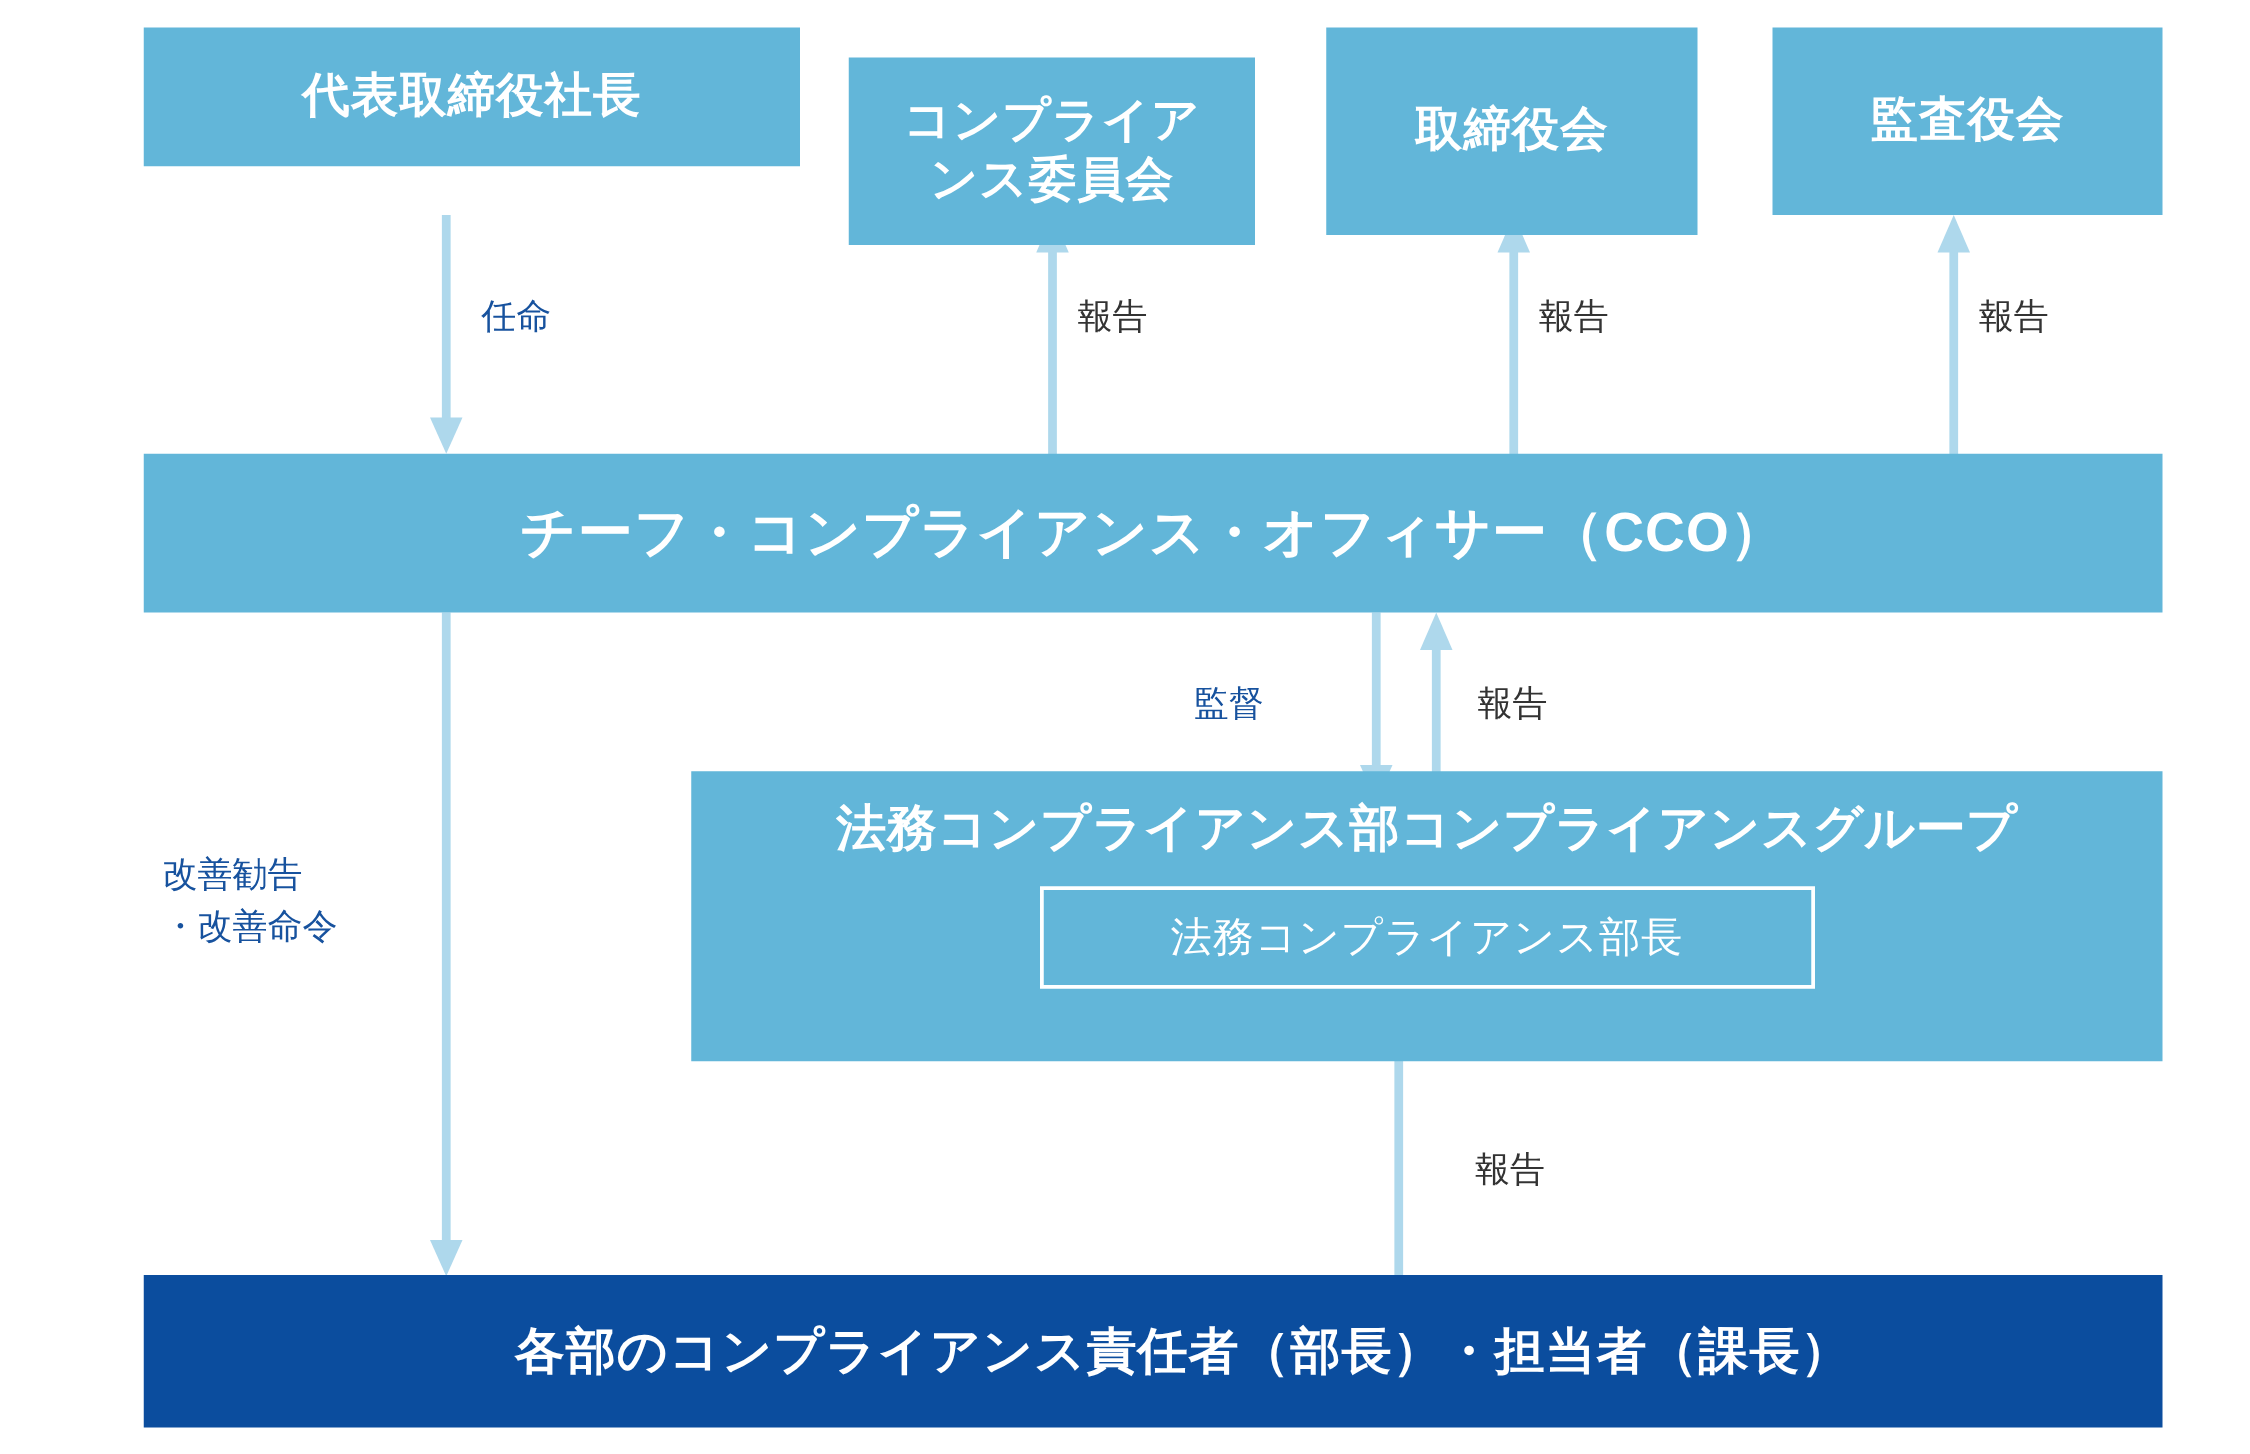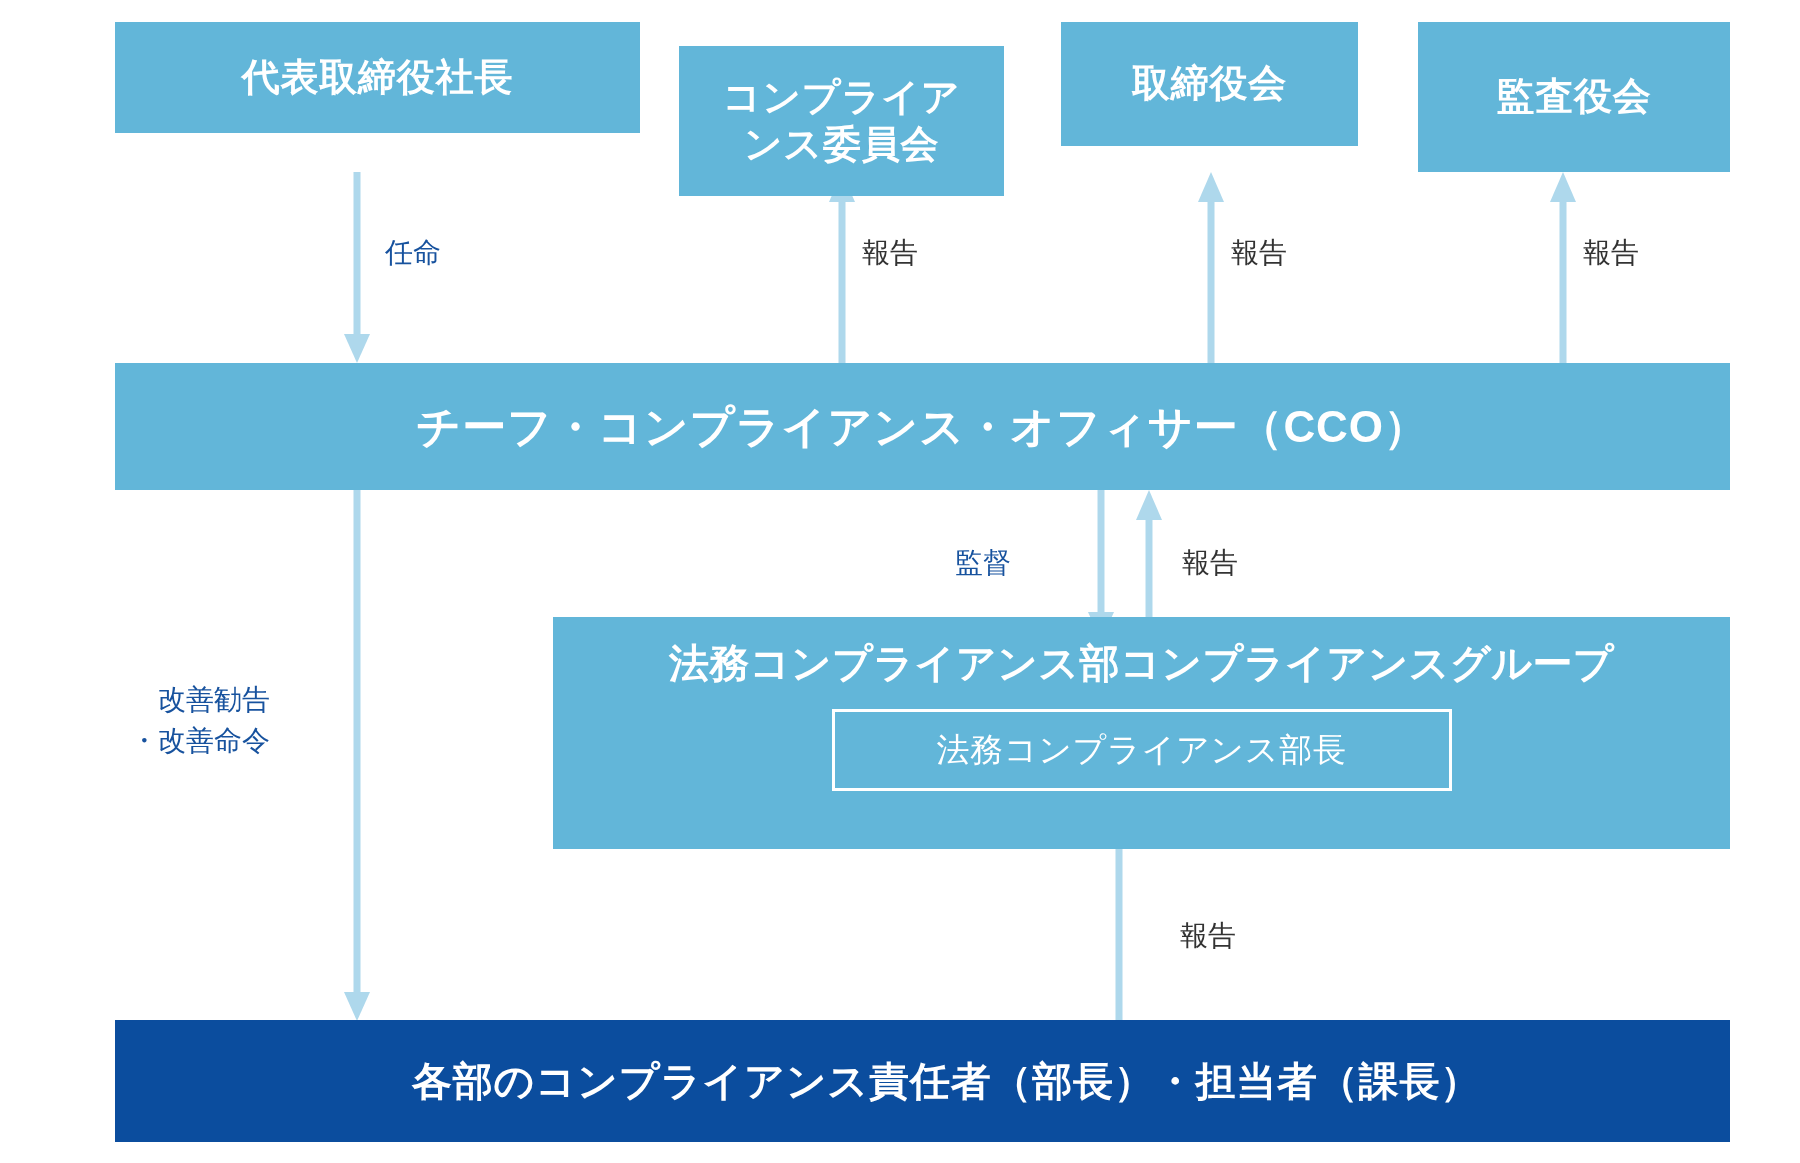--- a/index.html
+++ b/index.html
@@ -29,21 +29,21 @@
     color: #ffffff;
     font-weight: bold;
     line-height: 1.25;
     letter-spacing: 0.02em;
   }
   .node.light  { background: #62b6d9; }
   .node.dark   { background: #0b4d9e; padding-left: 48px; }
 
   #box-president      { left: 115px;  top: 22px;   width: 525px; height: 111px; font-size: 38px; }
   #box-committee      { left: 679px;  top: 22px;   width: 325px; height: 150px; font-size: 38px; margin-top: 24px; }
-  #box-board          { left: 1061px; top: 22px;   width: 297px; height: 124px; font-size: 38px; }
+  #box-board          { left: 1061px; top: 22px;   width: 297px; height: 166px; font-size: 38px; }
   #box-auditors       { left: 1418px; top: 22px;   width: 312px; height: 150px; font-size: 38px; }
   #box-cco            { left: 115px;  top: 363px;  width: 1615px; height: 127px; font-size: 44px; }
   #box-legal-group    { left: 553px;  top: 617px;  width: 1177px; height: 232px;
                         display: block; padding-top: 22px; }
   #box-bottom         { left: 115px;  top: 1020px; width: 1615px; height: 122px; font-size: 40px; }
 
   .group-title {
     font-size: 40px;
     font-weight: bold;
     color: #ffffff;
@@ -150,21 +150,21 @@
   <div class="edge-label grey" style="left:1231px; top:235px;">報告</div>
 
   <div class="edge-label grey" style="left:1583px; top:235px;">報告</div>
 
   <div class="edge-label blue" style="left:955px; top:545px;">監督</div>
 
   <div class="edge-label grey" style="left:1182px; top:545px;">報告</div>
 
   <div class="edge-label grey" style="left:1180px; top:918px;">報告</div>
 
-  <div class="edge-label blue twoline" style="left:130px; top:680px; text-align:right;">
+  <div class="edge-label blue twoline" style="left:130px; top:680px; text-align:left;">
     <div>改善勧告</div>
     <div>・改善命令</div>
   </div>
 
   <div class="node light" id="box-president">
     <span>代表取締役社長</span>
   </div>
 
   <div class="node light" id="box-committee">
     <span>

